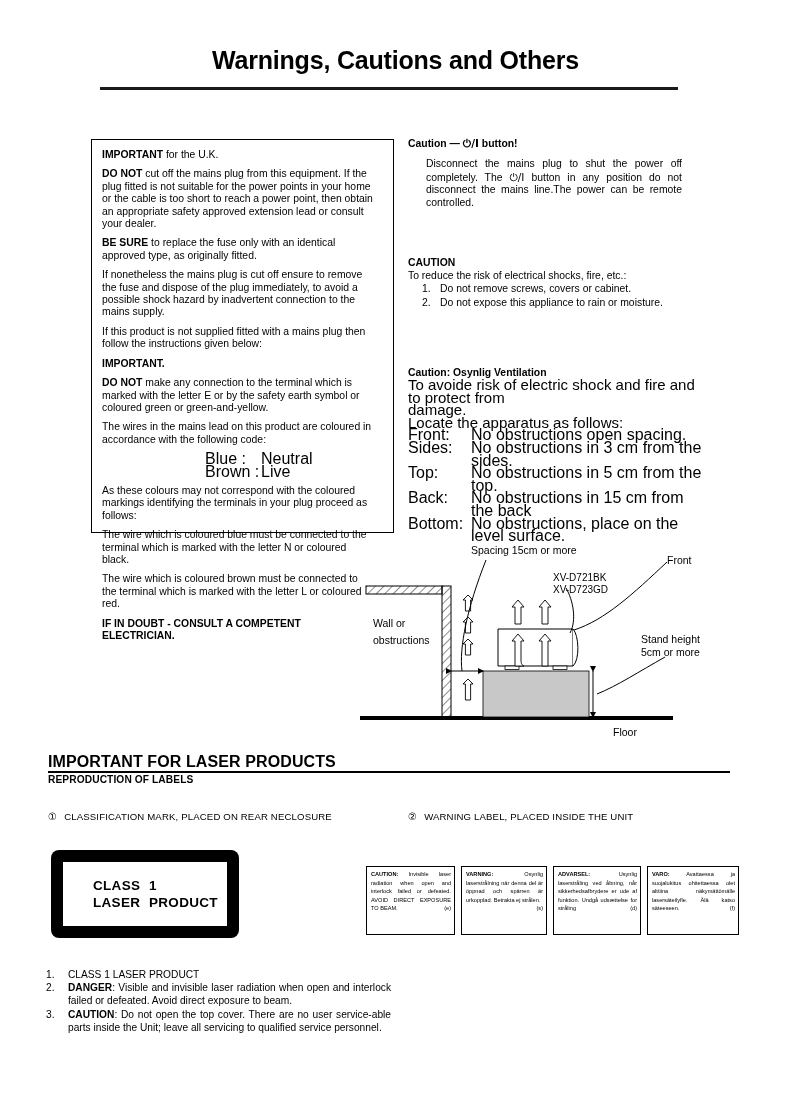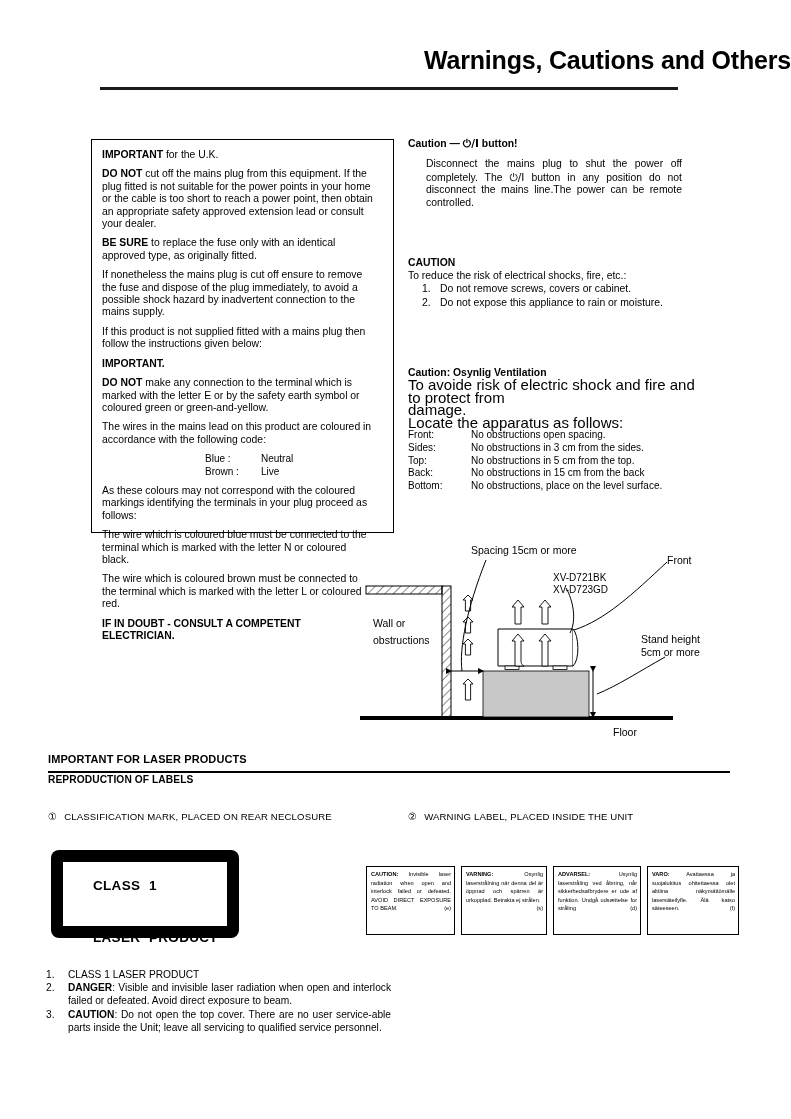--- a/index.html
+++ b/index.html
@@ -15,21 +15,21 @@
     color: #000;
     -webkit-font-smoothing: antialiased;
   }
   .page { position: absolute; inset: 0; }
 
   
   .page-title {
     position: absolute;
     left: 0; right: 0;
     top: 46px;
-    text-align: right;
+    text-align: center;
     font-size: 25px;
     font-weight: bold;
     letter-spacing: -0.2px;
   }
   .title-rule {
     position: absolute;
     left: 100px;
     top: 87px;
     width: 578px;
     height: 3px;
@@ -48,21 +48,21 @@
     padding: 9px 20px 0 10px;
   }
   .uk-box p {
     margin: 0 0 7px 0;
     font-size: 10.4px;
     line-height: 12.4px;
   }
   .uk-box b { font-weight: bold; }
   .code-lines {
     margin: 0 0 7px 0;
-    font-size: 10px;
+    font-size: 16px;
     line-height: 12.4px;
     padding-left: 103px;
   }
   .code-lines .row { display: block; }
   .code-lines .k { display: inline-block; width: 56px; }
 
   
   .rcol {
     position: absolute;
     left: 408px;
@@ -114,40 +114,40 @@
   .numlist li .n { position: absolute; left: 14px; }
 
   .vent {
     position: absolute;
     left: 408px;
     top: 366px;
     width: 300px;
   }
   .vent .h { font-size: 10.4px; font-weight: bold; margin: 0; line-height: 13px; }
   .vent .t { font-size: 15px; margin: 0; line-height: 12.6px; }
-  .vent table { border-collapse: collapse; font-size: 10px; }
+  .vent table { border-collapse: collapse; font-size: 16px; }
   .vent td { padding: 0 0 0 0; line-height: 12.6px; vertical-align: top; }
   .vent td.lbl { width: 63px; }
 
   
   .diagram {
     position: absolute;
     left: 355px;
     top: 538px;
     width: 360px;
     height: 210px;
   }
   .diagram svg { display: block; }
 
   
   .laser-head {
     position: absolute;
     left: 48px;
     top: 753px;
-    font-size: 11px;
+    font-size: 16px;
     font-weight: bold;
     letter-spacing: 0.1px;
   }
   .laser-rule {
     position: absolute;
     left: 48px;
     top: 771px;
     width: 682px;
     height: 1.6px;
     background: #000;
@@ -201,21 +201,21 @@
     justify-content: center;
     padding-left: 30px;
   }
   .class-label-inner .ln {
     font-size: 13.5px;
     font-weight: bold;
     line-height: 17px;
     letter-spacing: 0.3px;
     white-space: pre;
   }
-  .class-label-inner .w1 { display: inline-block; width: 56px; margin-top: 35px; }
+  .class-label-inner .w1 { display: inline-block; width: 56px; }
 
   .warn-boxes {
     position: absolute;
     left: 366px;
     top: 866px;
     display: flex;
     gap: 6px;
   }
   .warn-box {
     border: 1px solid #000;

